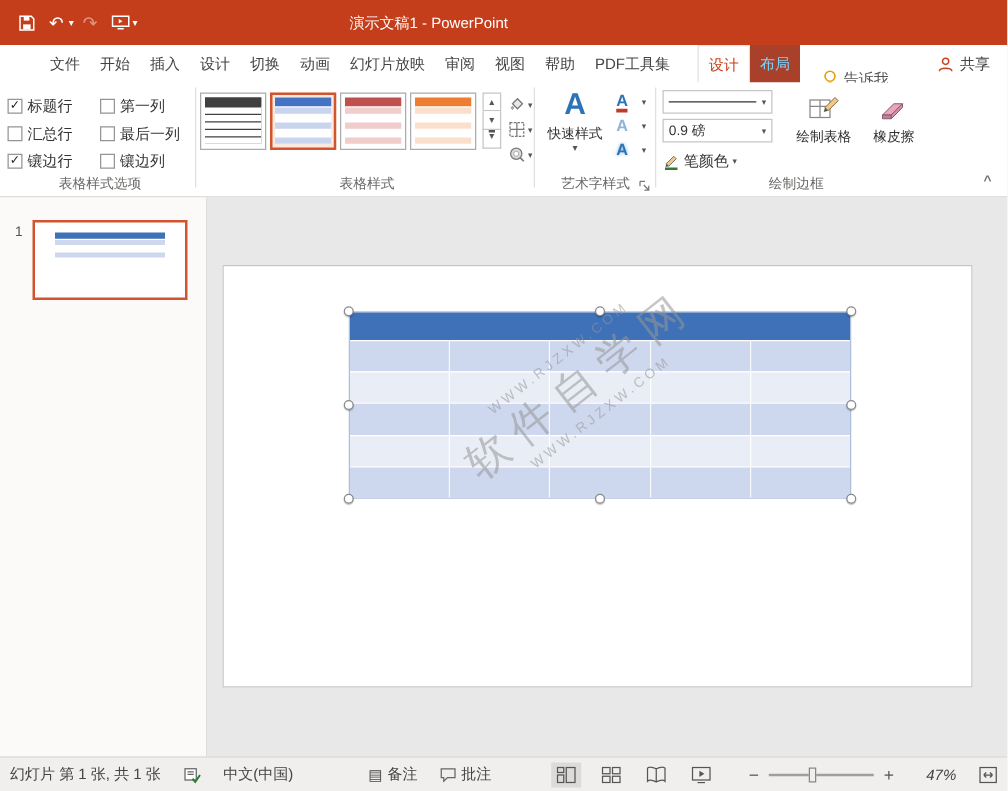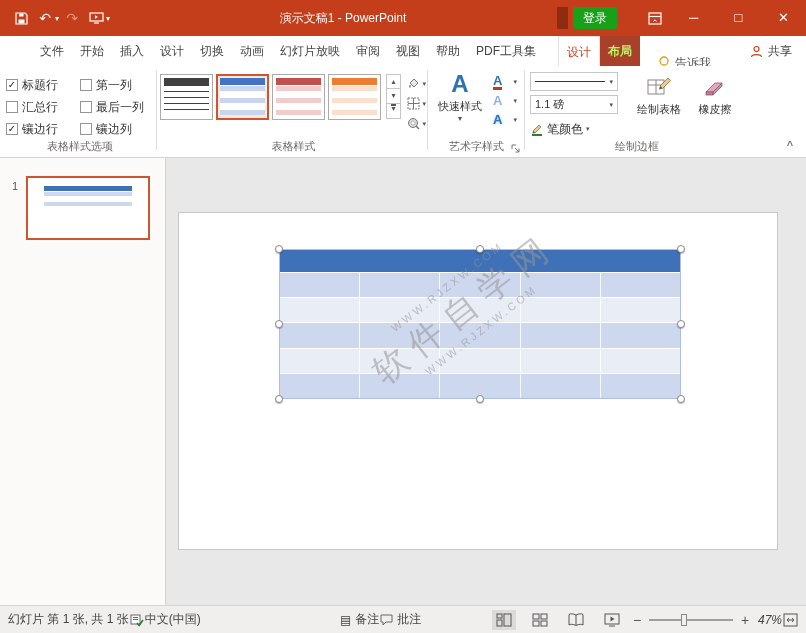--- a/index.html
+++ b/index.html
@@ -18,21 +18,21 @@
   .tools-indicator { width:11px; height:22px; background:#8F2B10; margin-right:5px; }
   .login-btn { height:22px; display:flex; align-items:center; padding:0 10px; background:var(--login-bg,#18A018); color:#fff; border-radius:2px; margin-right:22px; font-size:12px; }
   .winicon-btn { width:32px; height:36px; display:flex; align-items:center; justify-content:center; }
   .win-btn { width:45px; height:36px; text-align:center; line-height:36px; color:#fff; font-size:13px; }
 
   
   .tabrow { height:30px; background:#fff; display:flex; align-items:stretch; }
   .tabs-main { display:flex;margin-left:32px; }
   .tab { padding:0 8px; line-height:30px; font-size:12px; color:#444; white-space:nowrap; }
   .tab.ctx-active { margin-left:14px; color:var(--accent,#C8431F); border:1px solid #E4E2E0; border-bottom:none; background:#fff; }
-  .tab.ctx-layout { background:var(--contextual-tab-bg,#A8402A); color:#bef264;font-weight:bold; }
+  .tab.ctx-layout { background:var(--contextual-tab-bg,#A8402A); color:#7dd3fc; }
   .tellme { display:flex; align-items:center; gap:5px; padding:0 18px; color:#555;margin-top:24px; }
   .share { margin-left:auto; display:flex; align-items:center; gap:5px; padding:0 14px; color:#444; }
 
   
   .ribbon { position:relative; height:92px; background:#fff; border-bottom:1px solid #D5D3D1; }
   .grp-label { position:absolute; bottom:3px; left:0; right:0; text-align:center; font-size:11px; color:#6B6967; white-space:nowrap; }
   .vsep { position:absolute; top:4px; height:80px; width:1px; background:#E2E0DE; }
   .s1{left:156px} .s2{left:427px} .s3{left:524px}
 
   .g1 { position:absolute; left:6px; top:0; width:148px; height:100%; }
@@ -95,21 +95,21 @@
   .handle { position:absolute; width:8px; height:8px; border-radius:50%; background:#fff; border:1px solid #8A8A8A; box-shadow:0 1px 1px rgba(0,0,0,.25); z-index:4; }
   .h-tl{left:-4px;top:-4px} .h-tm{left:calc(50% - 4px);top:-4px} .h-tr{right:-4px;top:-4px}
   .h-ml{left:-4px;top:calc(50% - 4px)} .h-mr{right:-4px;top:calc(50% - 4px)}
   .h-bl{left:-4px;bottom:-4px} .h-bm{left:calc(50% - 4px);bottom:-4px} .h-br{right:-4px;bottom:-4px}
 
   .watermark { position:absolute; left:120px; top:62px; width:330px; transform:rotate(-38deg); text-align:center; color:rgba(150,150,150,.55); z-index:5; pointer-events:none; }
   .wm-name { font-size:34px; letter-spacing:10px; line-height:1.25; }
   .wm-url { font-size:11px; letter-spacing:3px; }
 
   
-  .statusbar { height:28px; background:#F0EFEE; border-top:1px solid #D8D6D4; display:flex; align-items:center; padding:0 8px; gap:1px; font-size:12px; color:#444; }
+  .statusbar { height:28px; background:#F0EFEE; border-top:1px solid #D8D6D4; display:flex; align-items:center; padding:0 8px; gap:18px; font-size:12px; color:#444; }
   .sb-spacer1 { flex-grow:2; } .sb-spacer2 { flex-grow:1; }
   .sb-btn { display:flex; align-items:center; gap:4px; }
   .viewbtns { display:flex; align-items:center; gap:12px; margin-right:6px; }
   .vb { width:24px; height:20px; display:flex; align-items:center; justify-content:center; }
   .vb.active { background:#DDDBD9; }
   .zoomer { display:flex; align-items:center; gap:6px; }
   .z-track { position:relative; width:84px; height:2px; background:#A19F9D; }
   .z-thumb { position:absolute; left:38%; top:-5px; width:6px; height:12px; background:#F0EFEE; border:1px solid #8A8886; }
   .z-btn { font-size:14px; color:#555; width:12px; text-align:center; }
   .zoomval { width:30px; text-align:right;font-style:italic; }
@@ -138,34 +138,20 @@
       <span class="qat-btn">
         <svg width="15" height="12" viewBox="0 0 15 12">
             <rect x="1" y="1" width="13" height="8" fill="none" stroke="#fff" stroke-width="1.2"></rect>
             <path d="M6 3.2v3.6l3-1.8z" fill="#fff"></path>
             <line x1="5" y1="11" x2="10" y2="11" stroke="#fff" stroke-width="1.2"></line>
           </svg>
       </span>
       <span class="qat-caret">▾</span>
     </div>
     <div class="title">演示文稿1 - PowerPoint</div>
-    <div class="tb-right">
-      <span class="tools-indicator"></span>
-      <span class="login-btn">登录</span>
-      <span class="winicon-btn">
-        <svg width="14" height="13" viewBox="0 0 14 13">
-            <rect x="1" y="1" width="12" height="11" fill="none" stroke="#fff" stroke-width="1.2"></rect>
-            <line x1="1" y1="4.5" x2="13" y2="4.5" stroke="#fff" stroke-width="1.2"></line>
-            <path d="M5.5 9.5 L7 7.8 L8.5 9.5" fill="none" stroke="#fff"></path>
-          </svg>
-      </span>
-      <span class="win-btn">─</span>
-      <span class="win-btn">□</span>
-      <span class="win-btn">✕</span>
-    </div>
   </header>
 
   <nav class="tabrow">
     <div class="tabs-main">
         <span class="tab">文件</span>
         <span class="tab">开始</span>
         <span class="tab">插入</span>
         <span class="tab">设计</span>
         <span class="tab">切换</span>
         <span class="tab">动画</span>
@@ -333,21 +319,21 @@
       <div class="grp-label">艺术字样式</div>
     </div>
     <div class="vsep s3"></div>
 
     <div class="g4">
       <div class="combo" style="top:6px;">
         <span class="penline"></span>
         <span class="mini-caret">▾</span>
       </div>
       <div class="combo" style="top:29px;">
-        <span class="c-label">1.1 磅</span>
+        <span class="c-label">0.9 磅</span>
         <span class="mini-caret">▾</span>
       </div>
       <div class="pen-btn">
         <svg width="14" height="14" viewBox="0 0 14 14">
             <path d="M3 9 L9 3 L11 5 L5 11 Z" fill="#F2C98C" stroke="#777" stroke-width=".8"></path>
             <path d="M3 9 L2.4 11.6 L5 11 Z" fill="#555"></path>
             <rect x="2" y="12" width="10" height="2" fill="#2E7D32"></rect>
           </svg>
         <span>笔颜色</span>
         <span class="mini-caret">▾</span>

